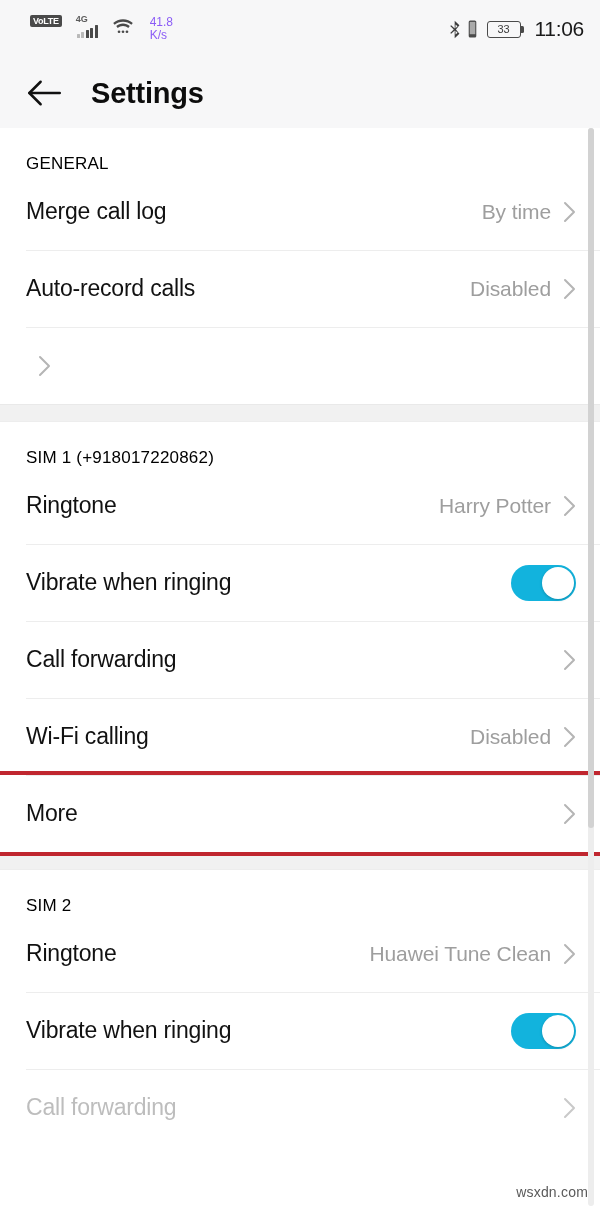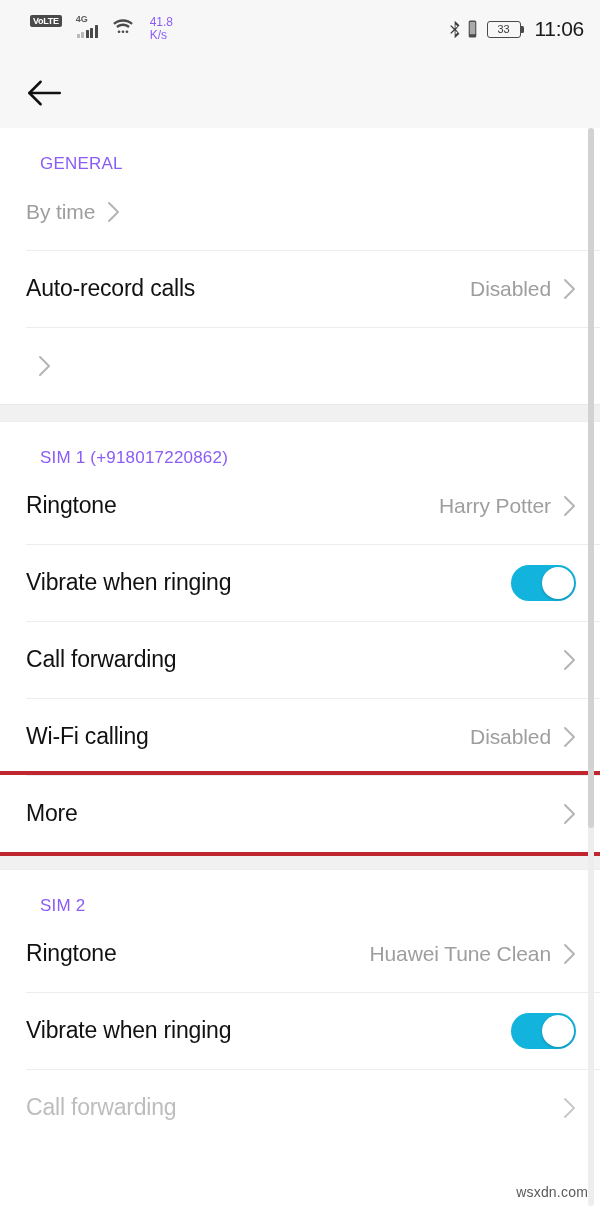--- a/index.html
+++ b/index.html
@@ -163,22 +163,22 @@
   }
   .section-gap {
     height: 18px;
     background: #f1f1f1;
     border-top: 1px solid #e9e9e9;
     border-bottom: 1px solid #ededed;
     box-sizing: border-box;
   }
   .section-header {
     font-size: 17px;
-    color: #8b5cf6;
-    padding: 26px 0 0 40px;
+    color: #000000;
+    padding: 26px 0 0 26px;
     height: 45px;
     box-sizing: border-box;
     letter-spacing: 0.2px;
   }
   .row {
     height: 77px;
     display: flex;
     align-items: center;
     padding: 0 24px 0 26px;
     box-sizing: border-box;
@@ -323,27 +323,29 @@
   </div>
 </div>
 
 <div class="appbar">
   <div class="back-arrow">
     <svg viewBox="0 0 32 32" width="36" height="36">
       <path d="M13 6 L3 16 L13 26" fill="none" stroke="#111" stroke-width="2.2" stroke-linecap="round" stroke-linejoin="round"></path>
       <path d="M3 16 H30" fill="none" stroke="#111" stroke-width="2.2" stroke-linecap="round"></path>
     </svg>
   </div>
+  <div class="page-title">Settings</div>
 </div>
 
 <div class="content">
 
   <div class="section-header">GENERAL</div>
 
   <div class="row">
+    <span class="row-label">Merge call log</span>
     <span class="row-value">By time</span>
     <span class="chev">
       <svg viewBox="0 0 13 22" width="13" height="22">
           <path d="M2 2 L11 11 L2 20" fill="none" stroke="#b5b5b5" stroke-width="2" stroke-linecap="round" stroke-linejoin="round"></path>
         </svg>
     </span>
   </div>
 
   <div class="row">
     <span class="row-label">Auto-record calls</span>

